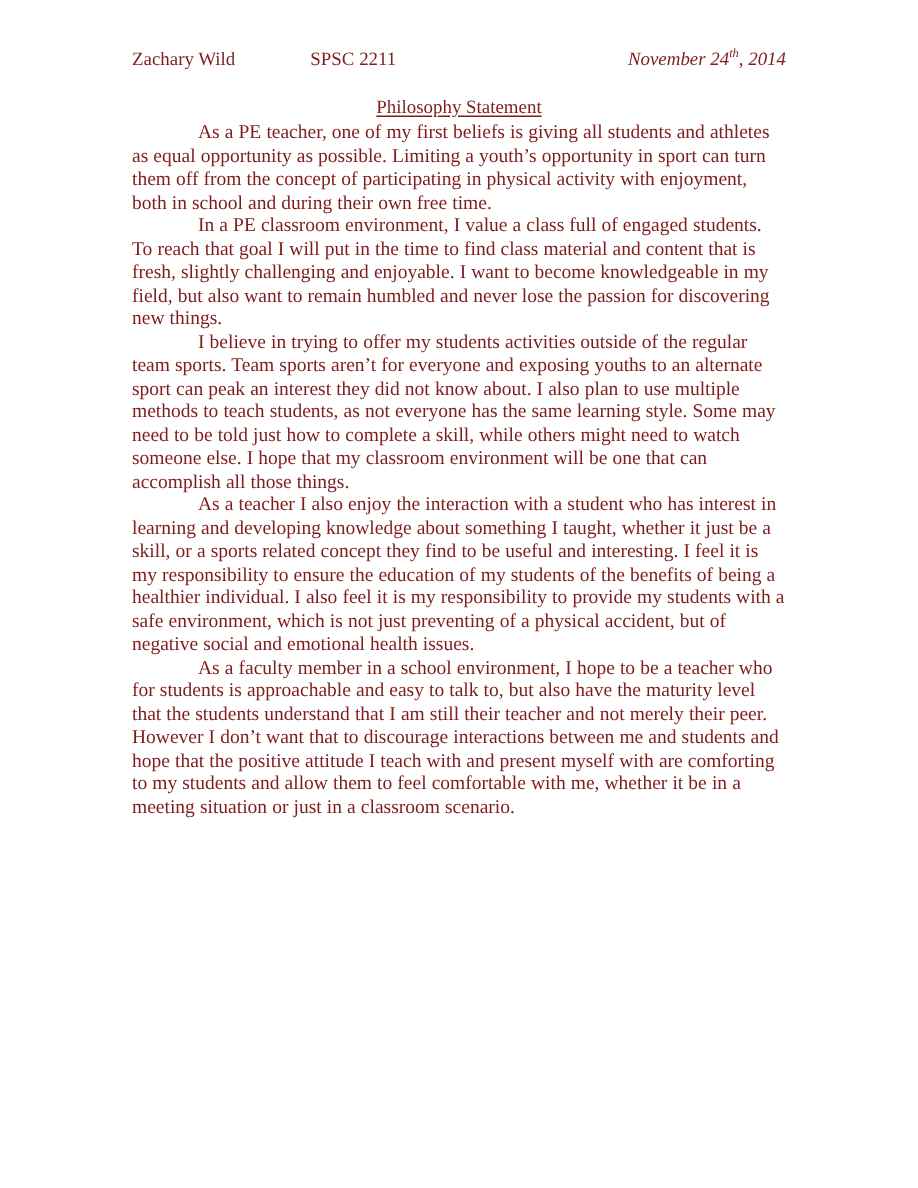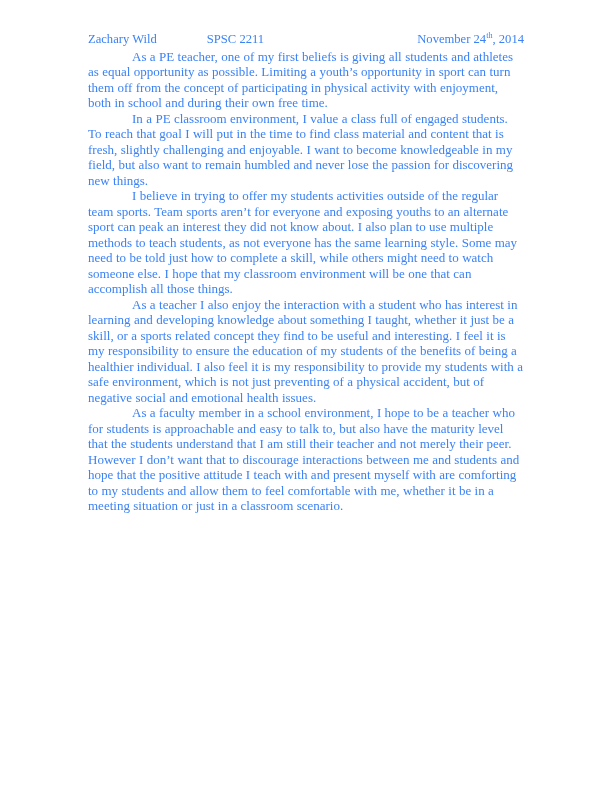--- a/index.html
+++ b/index.html
@@ -9,21 +9,21 @@
     background: #ffffff;
   }
   .page {
     position: relative;
     width: 612px;
     height: 792px;
     margin: 0 auto;
     background: #ffffff;
     overflow: hidden;
     font-family: "Liberation Serif", "DejaVu Serif", serif;
-    color: #3b82f6;
+    color: #7f1d1d;
   }
   .content {
     position: absolute;
     left: 88px;
     top: 32px;
     width: 436px;
   }
   .header-row {
     display: flex;
     justify-content: space-between;
@@ -34,20 +34,21 @@
   }
   .header-name { text-align: left; }
   .header-course {
     text-align: center;
     flex: 0 0 auto;
     margin-left: 50px;
   }
   .header-date {
     text-align: right;
     margin-left: auto;
+    font-style: italic;
   }
   .header-date sup {
     font-size: 0.65em;
     vertical-align: super;
     line-height: 0;
   }
   .doc-title {
     margin-top: 16px;
     text-align: center;
     font-size: 12.6px;
@@ -74,20 +75,21 @@
 
 <div class="page">
   <div class="content">
 
     <div class="header-row">
       <div class="header-name">Zachary Wild</div>
       <div class="header-course">SPSC 2211</div>
       <div class="header-date"><span>November 24</span><sup>th</sup><span>, 2014</span></div>
     </div>
 
+    <div class="doc-title"><span>Philosophy Statement</span></div>
 
     <div class="body-text">
       <p>As a PE teacher, one of my first beliefs is giving all students and athletes as equal opportunity as possible. Limiting a youth’s opportunity in sport can turn them off from the concept of participating in physical activity with enjoyment, both in school and during their own free time.</p>
       <p>In a PE classroom environment, I value a class full of engaged students. To reach that goal I will put in the time to find class material and content that is fresh, slightly challenging and enjoyable. I want to become knowledgeable in my field, but also want to remain humbled and never lose the passion for discovering new things.</p>
       <p>I believe in trying to offer my students activities outside of the regular team sports. Team sports aren’t for everyone and exposing youths to an alternate sport can peak an interest they did not know about. I also plan to use multiple methods to teach students, as not everyone has the same learning style. Some may need to be told just how to complete a skill, while others might need to watch someone else. I hope that my classroom environment will be one that can accomplish all those things.</p>
       <p>As a teacher I also enjoy the interaction with a student who has interest in learning and developing knowledge about something I taught, whether it just be a skill, or a sports related concept they find to be useful and interesting. I feel it is my responsibility to ensure the education of my students of the benefits of being a healthier individual. I also feel it is my responsibility to provide my students with a safe environment, which is not just preventing of a physical accident, but of negative social and emotional health issues.</p>
       <p>As a faculty member in a school environment, I hope to be a teacher who for students is approachable and easy to talk to, but also have the maturity level that the students understand that I am still their teacher and not merely their peer. However I don’t want that to discourage interactions between me and students and hope that the positive attitude I teach with and present myself with are comforting to my students and allow them to feel comfortable with me, whether it be in a meeting situation or just in a classroom scenario.</p>
     </div>
 
   </div>

